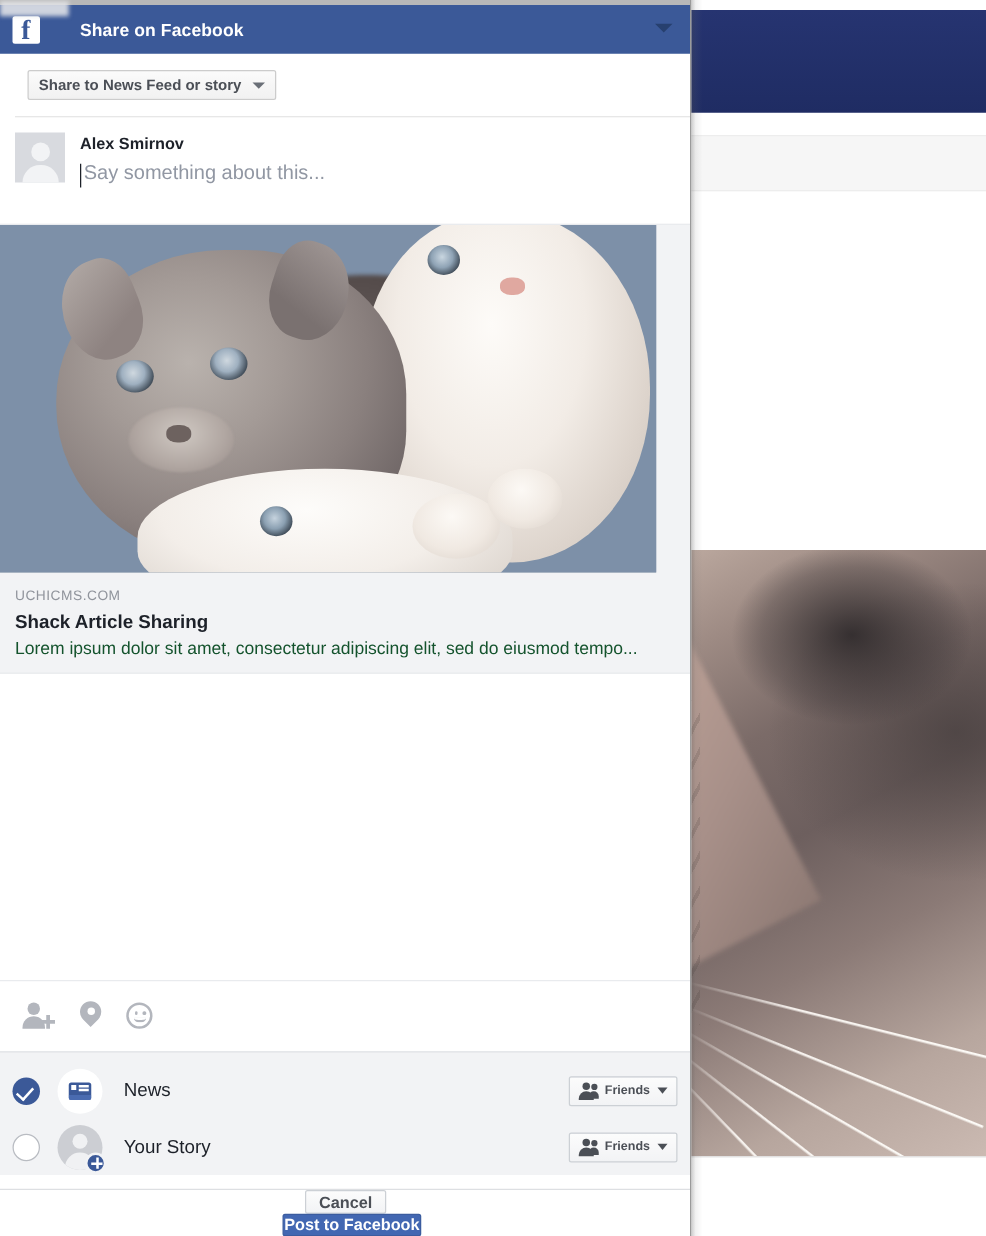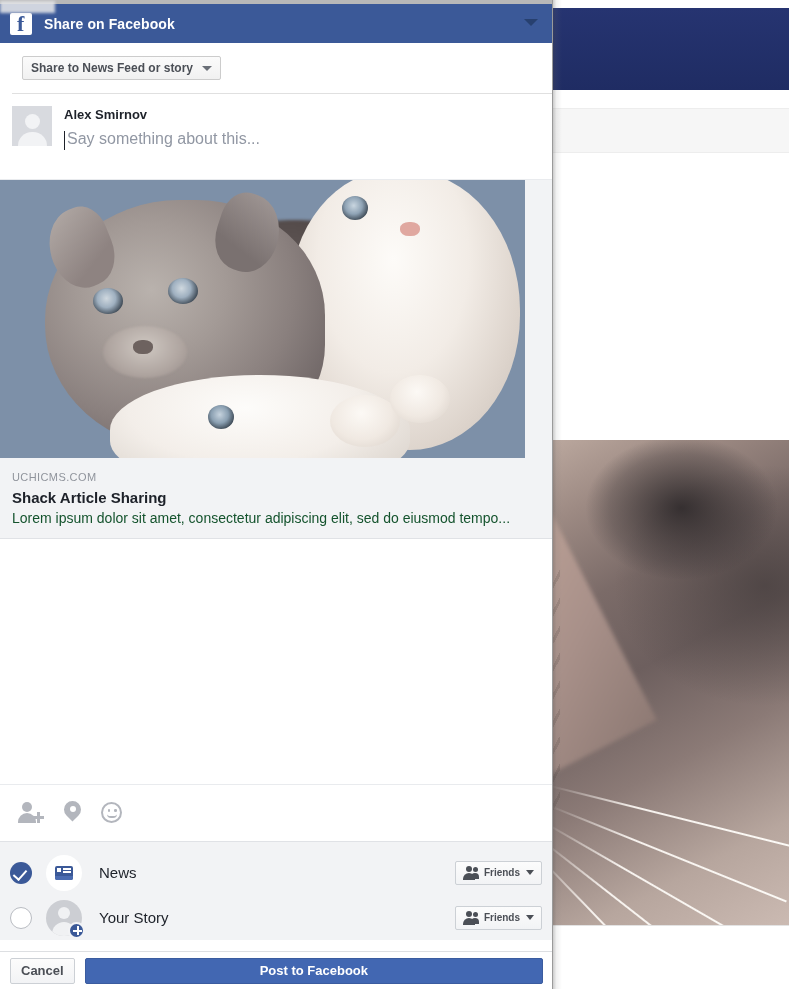--- a/index.html
+++ b/index.html
@@ -188,20 +188,21 @@
     height: 4px;
     background: #b8b8b8;
   }
   #dialog-header {
     position: relative;
     height: 39px;
     background: #3b5998;
     display: flex;
     align-items: center;
     padding: 0 10px 0 10px;
+    gap: 20px;
   }
   #fb-logo {
     width: 22px; height: 22px;
     background: #ffffff;
     border-radius: 2px;
     position: relative;
     flex: 0 0 auto;
   }
   #fb-logo::after {
     content: "f";
@@ -697,20 +698,21 @@
   #dialog-footer {
     position: absolute;
     left: 0; bottom: 0;
     width: 553px;
     height: 38px;
     background: #ffffff;
     border-top: 1px solid #dddfe2;
     display: flex;
     align-items: center;
     padding: 0 10px;
+    flex-direction: column;
   }
   #cancel-button {
     height: 26px;
     min-width: 57px;
     border: 1px solid #ccd0d5;
     border-radius: 2px;
     background: linear-gradient(180deg,#fcfcfc 0%, #f2f3f5 100%);
     font-size: 13px;
     font-weight: bold;
     color: #4b4f56;

